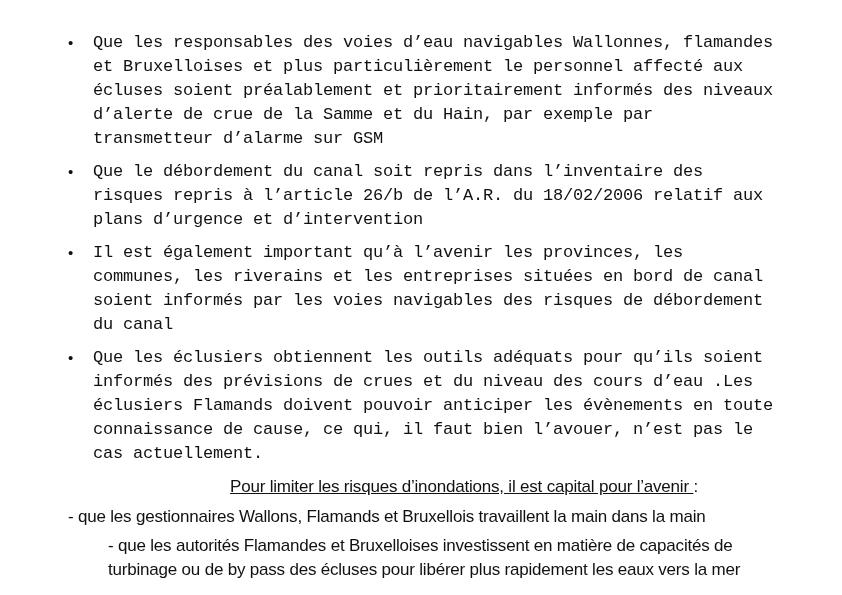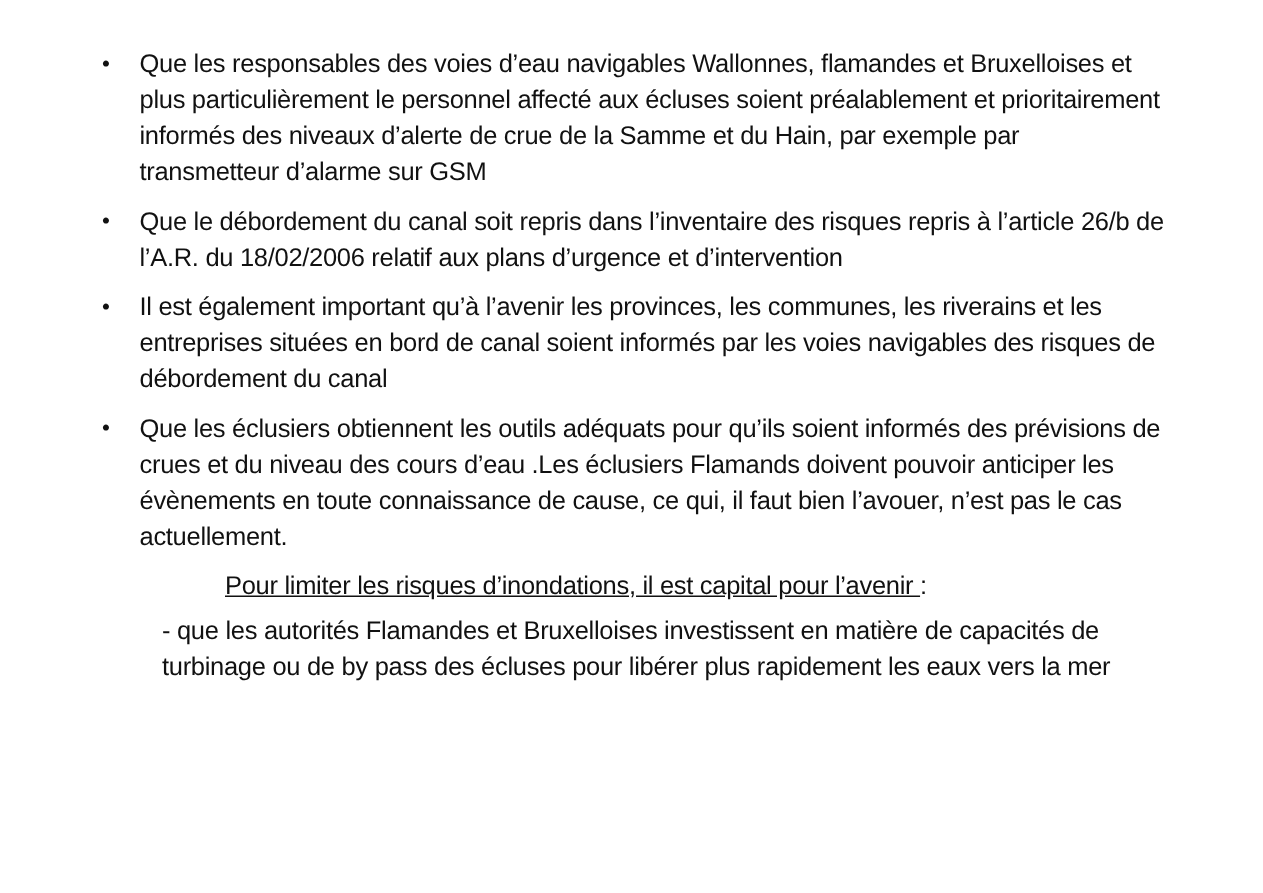--- a/index.html
+++ b/index.html
@@ -30,24 +30,26 @@
     display: flex;
     margin: 0 0 9px 0;
   }
   .bullet-marker {
     flex: 0 0 25px;
     font-size: 15px;
   }
   .bullet-text {
     flex: 1 1 auto;
     max-width: 684px;
+    font-family: Liberation Mono, monospace;
   }
   .section-heading {
     margin: 7px 0 6px 0;
     padding-left: 82px;
+    text-align: center;
   }
   .underlined {
     text-decoration: underline;
   }
   .dash-paragraph {
     margin: 0 0 5px 0;
     max-width: 708px;
   }
   .dash-paragraph.wide-dash {
     margin-bottom: 0;
@@ -75,15 +77,16 @@
     <li class="bullet-item">
       <span class="bullet-marker">•</span>
       <span class="bullet-text">Que les éclusiers obtiennent les outils adéquats pour qu’ils soient informés des prévisions de crues et du niveau des cours d’eau .Les éclusiers Flamands doivent pouvoir anticiper les évènements en toute connaissance de cause, ce qui, il faut bien l’avouer, n’est pas le cas actuellement.</span>
     </li>
   </ul>
 
   <p class="section-heading">
     <span class="underlined">Pour limiter les risques d’inondations, il est capital pour l’avenir </span><span>:</span>
   </p>
 
+  <p class="dash-paragraph">- que les gestionnaires Wallons, Flamands et Bruxellois travaillent la main dans la main</p>
   <p class="dash-paragraph wide-dash">-  que les autorités Flamandes et Bruxelloises investissent en matière de capacités de turbinage ou de by pass des écluses pour libérer plus rapidement les eaux vers la mer</p>
 
 </div>
 
 </body></html>

